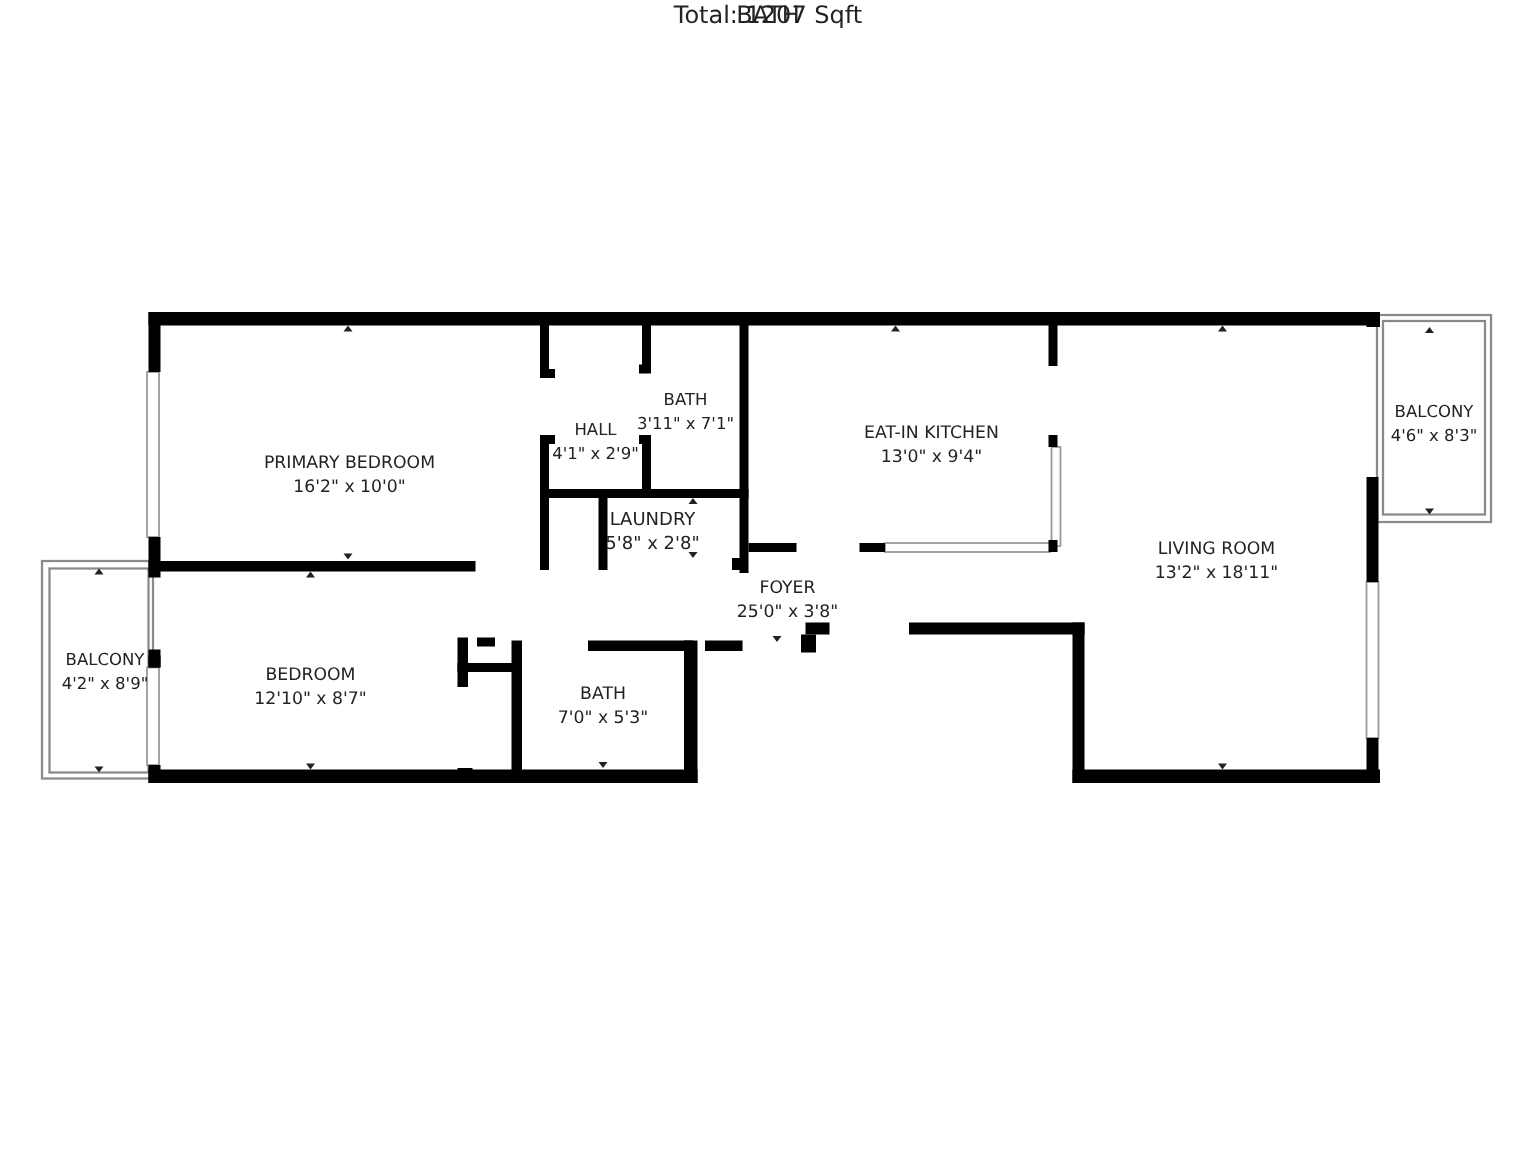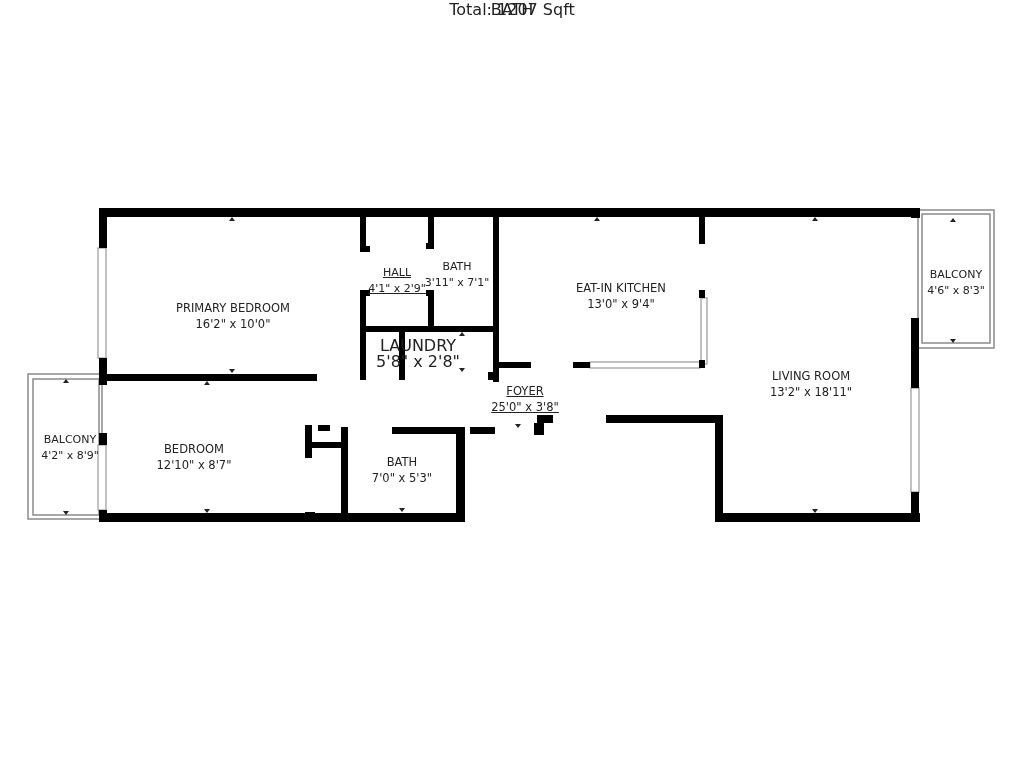--- a/index.html
+++ b/index.html
@@ -104,53 +104,53 @@
     <polygon points="518,428 521,424 515,424"></polygon>
     <polygon points="462,332 465,336 459,336"></polygon>
     <polygon points="462,372 465,368 459,368"></polygon>
   </g>
 </svg>
 
 <div class="room-label" style="left:233px; top:300px;">
   <span>PRIMARY BEDROOM</span>
   <span>16'2" x 10'0"</span>
 </div>
-<div class="room-label" style="left:397px; top:265px; font-size:11px;text-decoration:underline;">
+<div class="room-label" style="left:397px; top:279px; font-size:11px;">
   <span>HALL</span>
   <span>4'1" x 2'9"</span>
 </div>
 <div class="room-label" style="left:457px; top:259px; font-size:11px;">
   <span>BATH</span>
   <span>3'11" x 7'1"</span>
 </div>
-<div class="room-label" style="left:418px; top:338px; font-size:16px;">
+<div class="room-label" style="left:435px; top:338px; font-size:12px;">
   <span>LAUNDRY</span>
   <span>5'8" x 2'8"</span>
 </div>
 <div class="room-label" style="left:601px; top:280px;margin-left:20px;">
   <span>EAT-IN KITCHEN</span>
   <span>13'0" x 9'4"</span>
 </div>
 <div class="room-label" style="left:956px; top:267px; font-size:11px;">
   <span>BALCONY</span>
   <span>4'6" x 8'3"</span>
 </div>
-<div class="room-label" style="left:811px; top:368px;text-align:center;">
+<div class="room-label" style="left:811px; top:357px;text-align:center;">
   <span>LIVING ROOM</span>
   <span>13'2" x 18'11"</span>
 </div>
-<div class="room-label" style="left:525px; top:383px;text-decoration:underline;">
+<div class="room-label" style="left:525px; top:383px;">
   <span>FOYER</span>
   <span>25'0" x 3'8"</span>
 </div>
 <div class="room-label" style="left:70px; top:432px; font-size:11px;">
   <span>BALCONY</span>
   <span>4'2" x 8'9"</span>
 </div>
-<div class="room-label" style="left:194px; top:441px;">
+<div class="room-label" style="left:207px; top:441px;">
   <span>BEDROOM</span>
   <span>12'10" x 8'7"</span>
 </div>
 <div class="room-label" style="left:402px; top:454px;">
   <span>BATH</span>
   <span>7'0" x 5'3"</span>
 </div>
 
 <div class="footer title">BATH</div>
 <div class="footer total">Total: 1207 Sqft</div>

